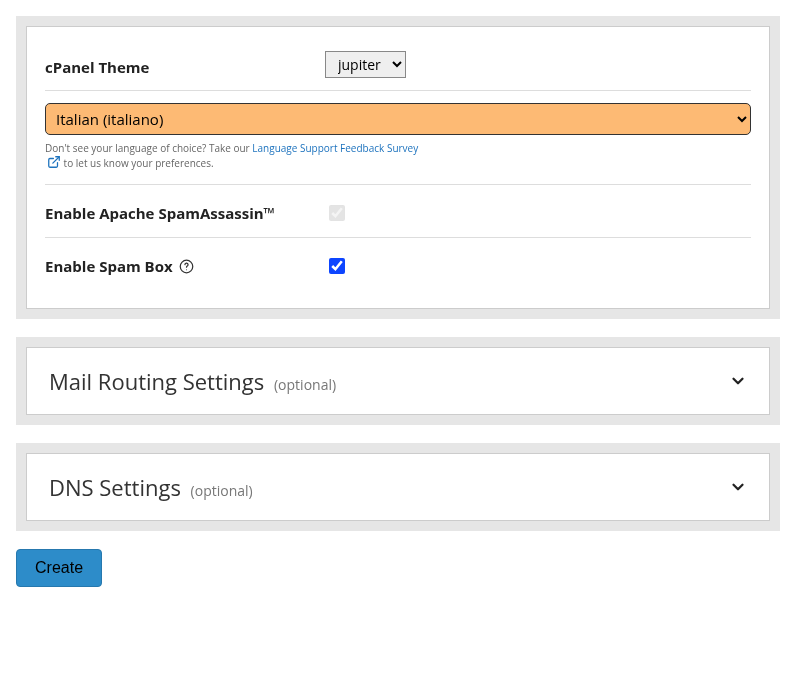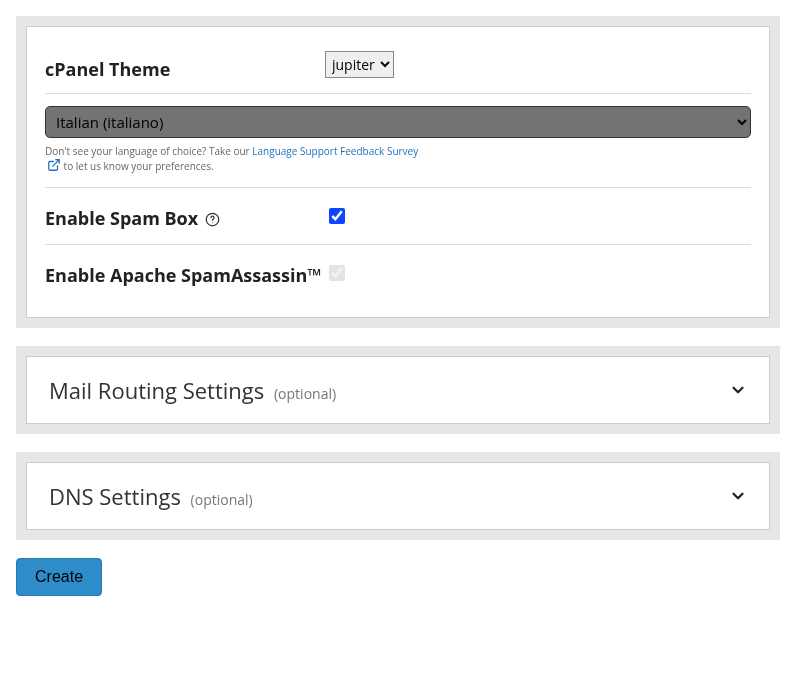--- a/index.html
+++ b/index.html
@@ -27,45 +27,45 @@
     display: flex;
     align-items: flex-start;
     padding: 12px 0 12px 0;
   }
   .row + .row {
     border-top: 1px solid #ddd;
   }
   .row-label {
     flex: 0 0 280px;
     font-weight: 700;
-    font-size: 18px;
+    font-size: 15px;
     color: #222;
     padding-top: 6px;
     padding-right: 0;
   }
   .row-control {
     flex: 1 1 auto;
     font-size: 14px;
   }
   select.native-small {
     font: inherit;
     font-size: 14px;
-    padding: 2px 2px;
+    padding: 2px 8px;
     border: 1px solid #888;
     border-radius: 0;
     background: #efefef;
   }
   select.native-wide {
     width: 100%;
     font: inherit;
     font-size: 15px;
     padding: 4px 6px;
     border: 1.5px solid #333;
     border-radius: 5px;
-    background: #737373;
+    background: #fdba74;
   }
   .hint {
     color: #666;
     font-size: 10px;
     margin-top: 6px;
     line-height: 1.4;
     max-width: 380px;
   }
   .hint a {
     color: #1e73be;
@@ -146,40 +146,40 @@
           <span>Don't see your language of choice? Take our </span><a href="#"><span>Language Support Feedback Survey</span><span class="ext-icon"><svg width="14" height="14" viewBox="0 0 24 24" fill="none" stroke="#1e73be" stroke-width="2.2" stroke-linecap="round" stroke-linejoin="round">
                   <path d="M18 13v6a2 2 0 0 1-2 2H5a2 2 0 0 1-2-2V8a2 2 0 0 1 2-2h6"></path>
                   <polyline points="15 3 21 3 21 9"></polyline>
                   <line x1="10" y1="14" x2="21" y2="3"></line>
                 </svg></span></a><span> to let us know your preferences.</span>
         </div>
       </div>
     </div>
 
     <div class="row">
+      <div class="row-label">Enable Apache SpamAssassin™</div>
+      <div class="row-control">
+        <input type="checkbox" class="cb" checked="" disabled="" style="">
+      </div>
+    </div>
+
+    <div class="row">
       <div class="row-label">
         <span>Enable Spam Box</span>
         <span class="help-icon"><svg width="15" height="15" viewBox="0 0 24 24" fill="none" stroke="#333" stroke-width="2">
               <circle cx="12" cy="12" r="10"></circle>
               <path d="M9.5 9a2.5 2.5 0 1 1 3.5 2.3c-.9.4-1 1-1 1.7" stroke-linecap="round"></path>
               <circle cx="12" cy="17" r="0.8" fill="#333" stroke="none"></circle>
             </svg></span>
       </div>
       <div class="row-control">
         <input type="checkbox" class="cb" checked="" style="">
       </div>
     </div>
 
-    <div class="row">
-      <div class="row-label">Enable Apache SpamAssassin™</div>
-      <div class="row-control">
-        <input type="checkbox" class="cb" checked="" disabled="" style="">
-      </div>
-    </div>
-
   </div>
 </div>
 
 
 <div class="panel accordion">
   <div class="panel-inner">
     <div class="accordion-title">
       <span>Mail Routing Settings</span>
       <span class="optional">(optional)</span>
     </div>

